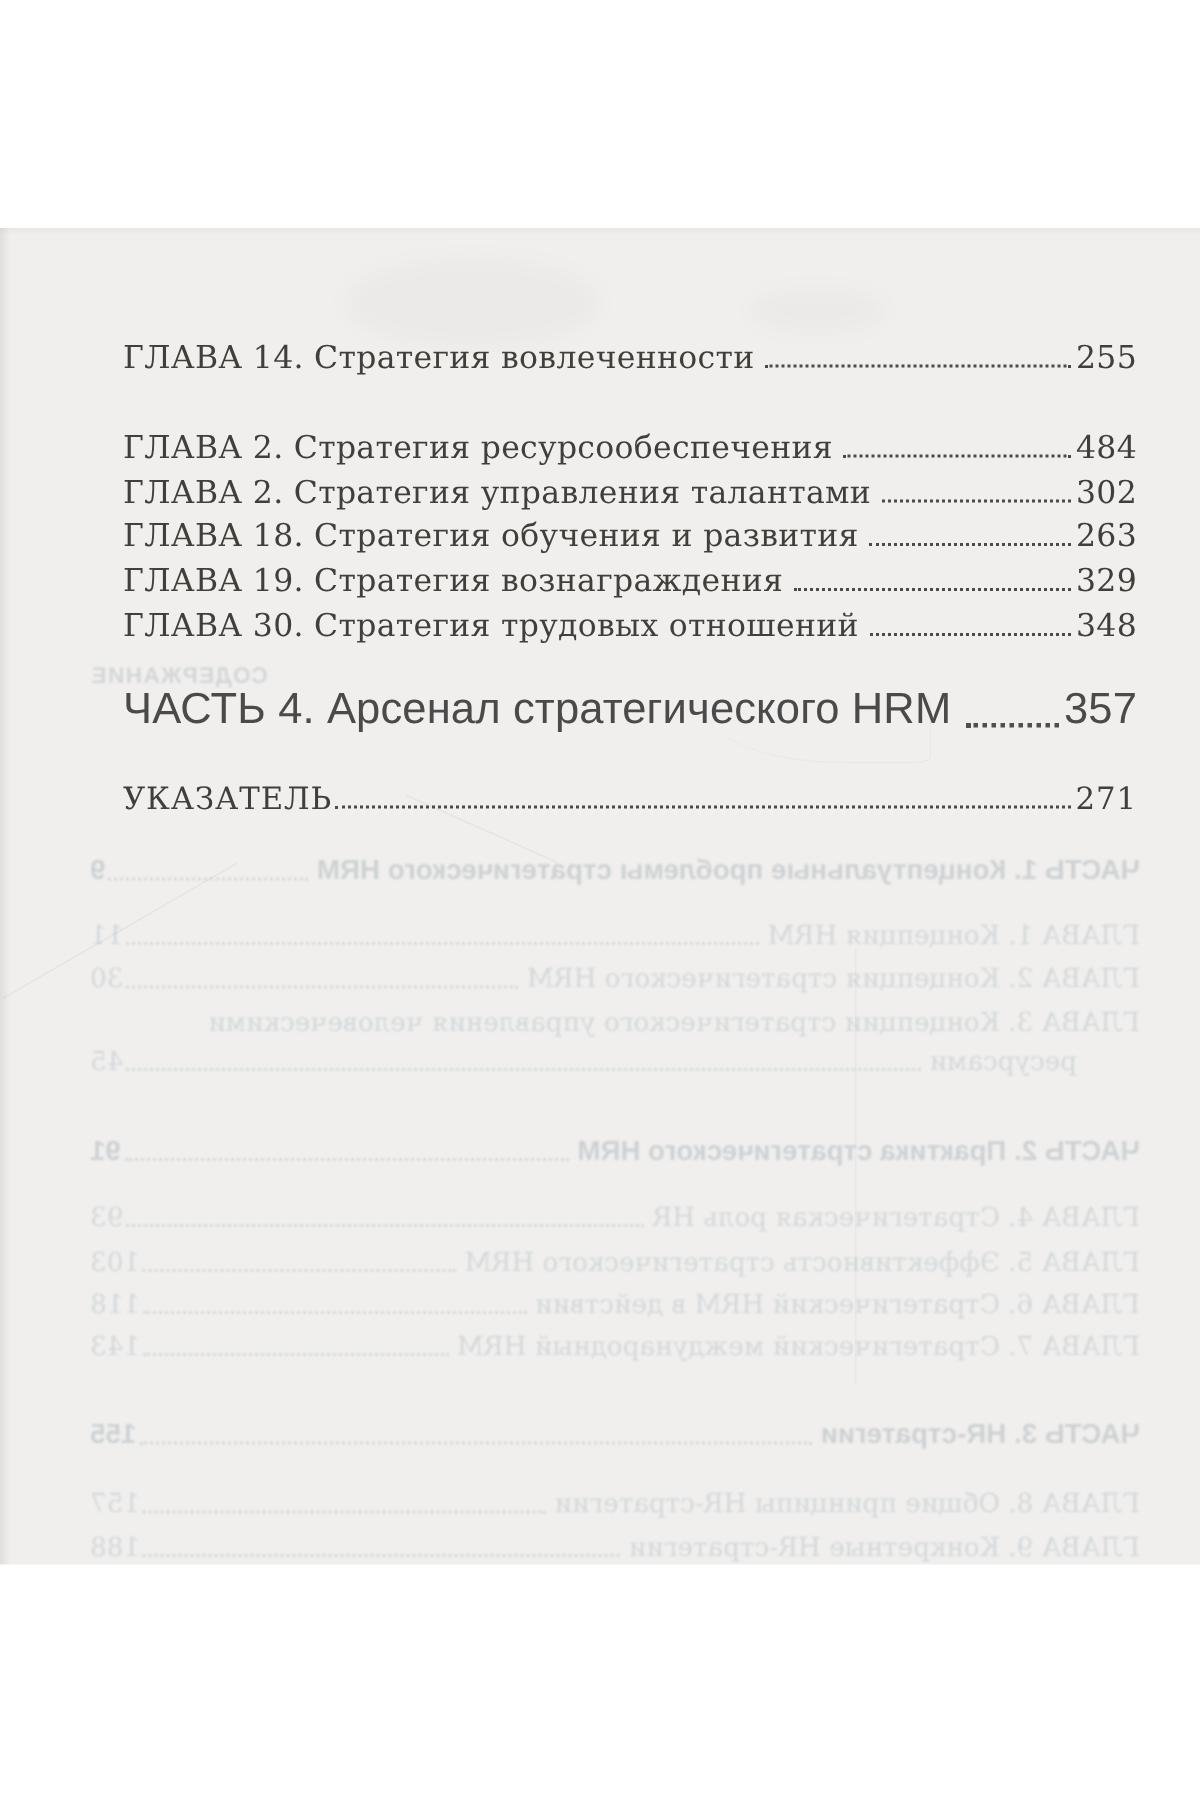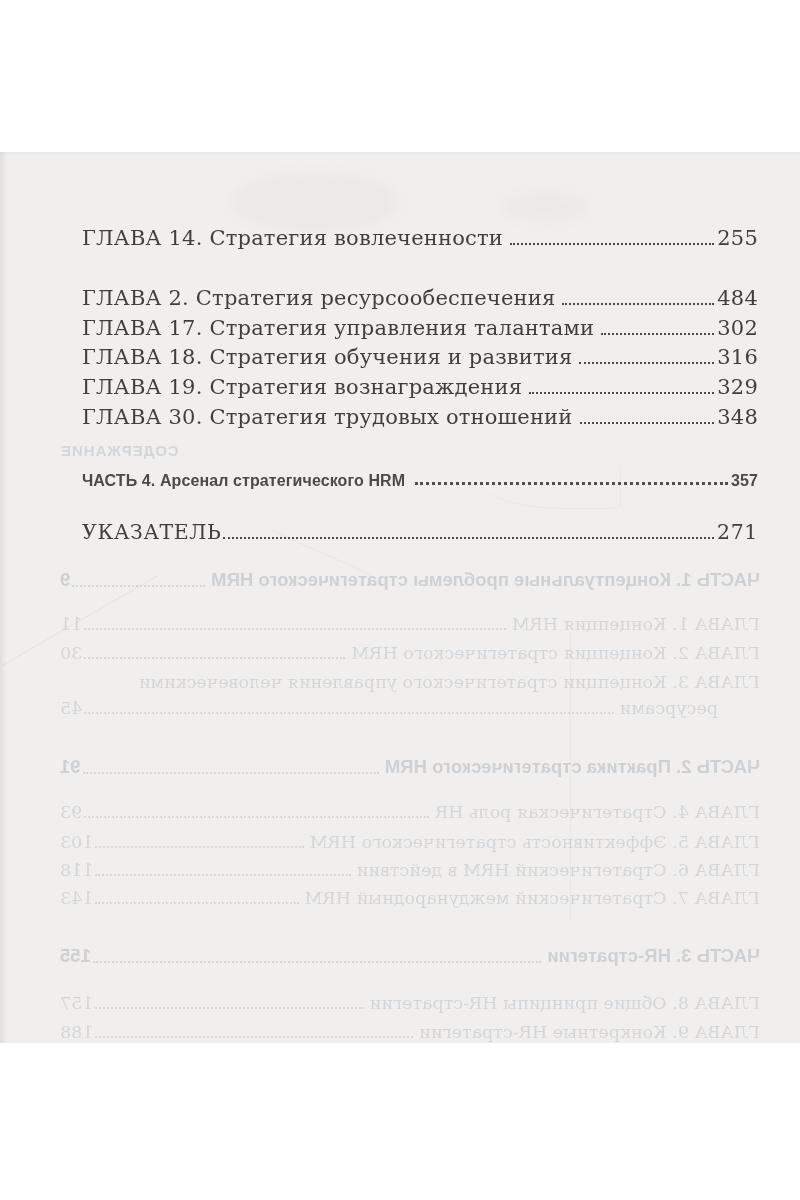--- a/index.html
+++ b/index.html
@@ -11,22 +11,22 @@
          background:linear-gradient(90deg,rgba(0,0,0,0.07),rgba(0,0,0,0));}
   #scan-page::after{content:"";position:absolute;left:0;top:0;width:100%;height:5px;
          background:linear-gradient(180deg,rgba(0,0,0,0.03),rgba(0,0,0,0));}
 
   
   .row{position:absolute;left:82px;width:676px;display:flex;align-items:flex-end;}
   .row .lbl{white-space:nowrap;}
   .row .dots{flex:1 1 auto;border-bottom:2.4px dotted #4d4a46;margin:0 3px 5px 7px;min-width:20px;}
   .row .pg{white-space:nowrap;}
   .chapter{height:28px;font-size:21px;color:#423e3a;letter-spacing:0.2px;}
-  .part-row{height:30px;font-family:"Liberation Sans",sans-serif;font-weight:700;
-            font-size:16px;color:#4a4a4a;letter-spacing:0.1px;}
+  .part-row{height:30px;font-family:"Liberation Sans",sans-serif;font-weight:400;
+            font-size:29px;color:#4a4a4a;letter-spacing:0.1px;}
   .part-row .dots{border-bottom:3px dotted #4f4f4f;margin:0 3px 5px 10px;}
   .index-row{height:28px;font-size:20.5px;color:#423e3a;letter-spacing:0.6px;}
   .index-row .dots{margin-left:2px;}
 
   
   #ghost{position:absolute;left:60px;top:0;width:700px;height:891px;
          transform:scaleX(-1);filter:blur(0.55px);opacity:0.8;}
   .g-row{position:absolute;left:0;width:700px;display:flex;align-items:flex-end;}
   .g-chapter{height:24px;font-size:17.5px;color:#cdd1d4;}
   .g-part{height:25px;font-family:"Liberation Sans",sans-serif;font-weight:700;
@@ -135,28 +135,28 @@
     <span class="lbl">ГЛАВА 14. Стратегия вовлеченности</span>
     <span class="dots"></span>
     <span class="pg">255</span>
   </div>
   <div class="row chapter" style="top:282px">
     <span class="lbl">ГЛАВА 2. Стратегия ресурсообеспечения</span>
     <span class="dots"></span>
     <span class="pg">484</span>
   </div>
   <div class="row chapter" style="top:312px">
-    <span class="lbl">ГЛАВА 17. Стратегия управления талантами</span>
+    <span class="lbl">ГЛАВА 2. Стратегия управления талантами</span>
     <span class="dots"></span>
     <span class="pg">302</span>
   </div>
   <div class="row chapter" style="top:341px">
     <span class="lbl">ГЛАВА 18. Стратегия обучения и развития</span>
     <span class="dots"></span>
-    <span class="pg">316</span>
+    <span class="pg">263</span>
   </div>
   <div class="row chapter" style="top:371px">
     <span class="lbl">ГЛАВА 19. Стратегия вознаграждения</span>
     <span class="dots"></span>
     <span class="pg">329</span>
   </div>
   <div class="row chapter" style="top:401px">
     <span class="lbl">ГЛАВА 30. Стратегия трудовых отношений</span>
     <span class="dots"></span>
     <span class="pg">348</span>

